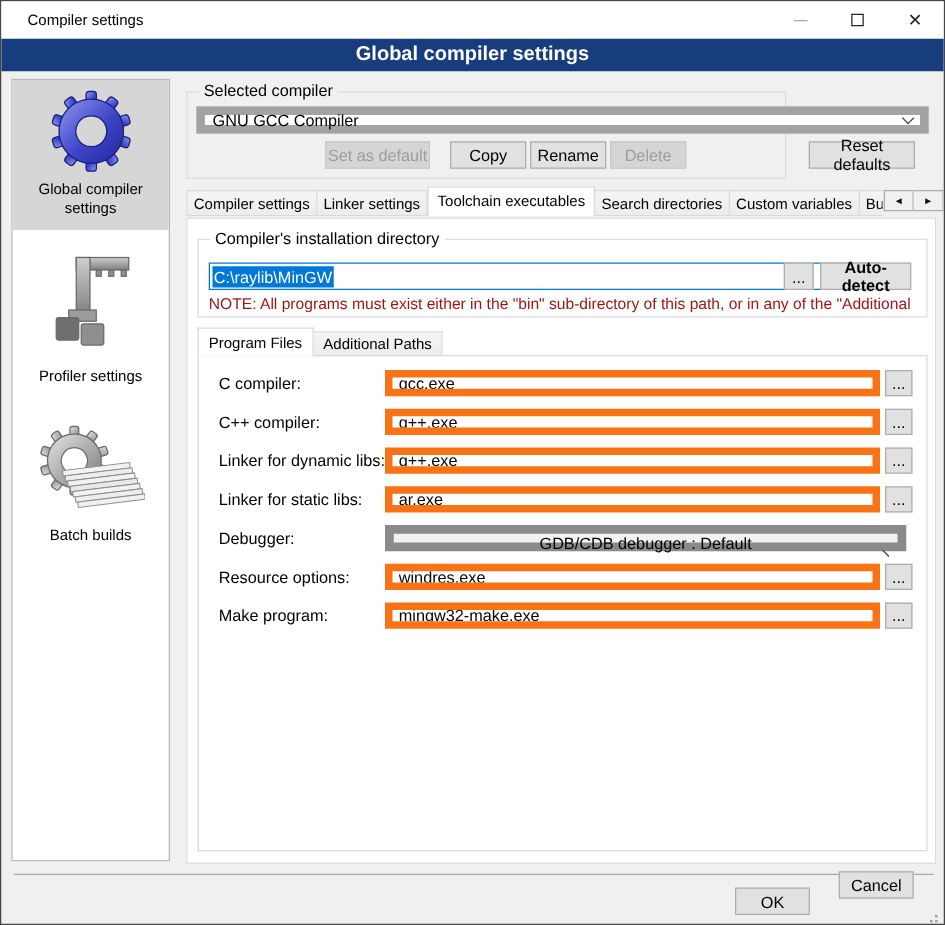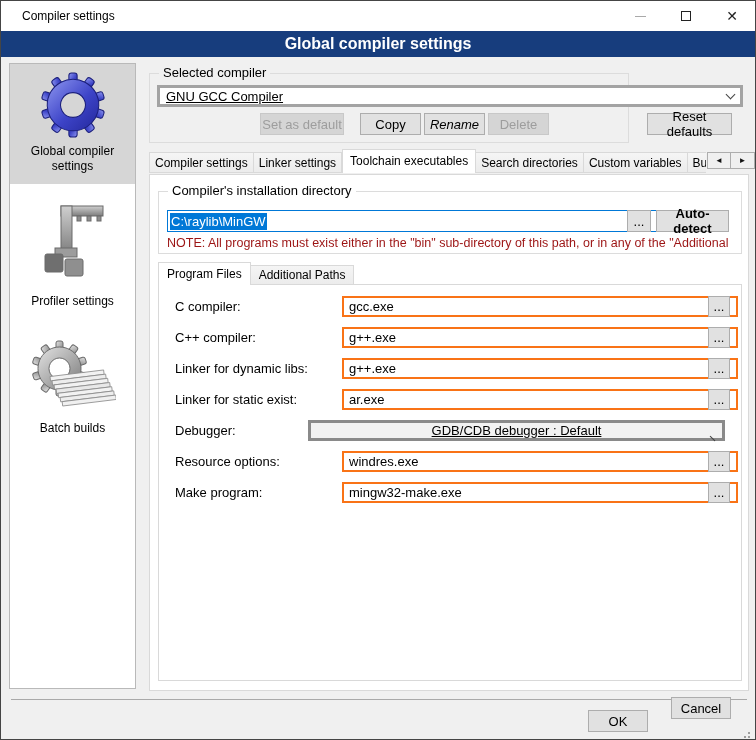--- a/index.html
+++ b/index.html
@@ -29,25 +29,25 @@
   .side-item + .side-item { margin-top:12px; }
   
   .groupbox { position:absolute; border:1px solid #dcdcdc; }
   .groupbox > .legend { position:absolute; top:-9px; left:9px; padding:0 4px; font-size:13px; }
   .legend-on-gray { background:#f0f0f0; }
   .legend-on-white { background:#fff; }
   
   .btn { position:absolute; height:22px; background:#e1e1e1; border:1px solid #adadad; font-family:inherit;
     font-size:13px; color:#000; display:flex; align-items:center; justify-content:center; cursor:default; }
   .btn.disabled { background:#d5d5d5; border-color:#c8c8c8; color:#9d9d9d; }
-  .combo { background:#fff; border:3px solid #a3a3a3; display:flex; align-items:center; padding:0 6px; font-size:13px; cursor:default;text-decoration:underline; }
+  .combo { background:#fff; border:7px solid #a3a3a3; display:flex; align-items:center; padding:0 6px; font-size:13px; cursor:default; }
   .combo.gray { background:#f2f2f2; border-color:#8a8a8a;flex-direction:column; }
   .chev { width:7px; height:7px; border-right:1.4px solid #444; border-bottom:1.4px solid #444;
     transform:rotate(45deg); margin-left:auto; margin-bottom:3px; }
-  .textbox { height:21px; background:#fff; border:2px solid #f97316; font-family:inherit; font-size:13px; padding:0 5px;margin-left:34px; }
+  .textbox { height:21px; background:#fff; border:6px solid #f97316; font-family:inherit; font-size:13px; padding:0 5px; }
   
   .tabs { position:absolute; left:148px; top:148px; width:557px; height:24px; display:flex; align-items:flex-end; overflow:hidden; }
   .tab { height:21px; line-height:20px; padding:0 5px; font-size:12px; background:linear-gradient(#f5f5f5,#ececec);
     border:1px solid #d9d9d9; border-left:none; white-space:nowrap; overflow:hidden; flex-shrink:0; cursor:default; }
   .tab:first-child { border-left:1px solid #d9d9d9; }
   .tab.active { height:24px; line-height:23px; background:#fff; border:1px solid #d9d9d9; border-bottom:none; position:relative; z-index:3; padding:0 7px; }
   .tab.clipped { width:38px; }
   .tab-scroll { position:absolute; left:706px; top:151px; display:flex; }
   .tab-arrow { width:24px; height:17px; background:#f0f0f0; border:1px solid #adadad; font-size:8px; line-height:15px;
     text-align:center; color:#111; padding:0; font-family:inherit; }
@@ -189,21 +189,21 @@
   </div>
 
   <div class="groupbox" style="left:148px; top:72px; width:480px; height:70px;">
     <span class="legend legend-on-gray">Selected compiler</span>
     <div class="combo" style="position:absolute; left:7px; top:11px; width:586px; height:22px;">
       <span>GNU GCC Compiler</span>
       <span class="chev"></span>
     </div>
     <button class="btn disabled" style="left:110px; top:39px; width:84px;">Set as default</button>
     <button class="btn" style="left:210px; top:39px; width:61px;">Copy</button>
-    <button class="btn" style="left:274px; top:39px; width:61px;font-style:italic;">Rename</button>
+    <button class="btn" style="left:274px; top:39px; width:61px;">Rename</button>
     <button class="btn disabled" style="left:338px; top:39px; width:61px;">Delete</button>
     <button class="btn" style="left:497px; top:39px; width:85px;">Reset defaults</button>
   </div>
 
   <div class="tabs">
     <div class="tab">Compiler settings</div>
     <div class="tab">Linker settings</div>
     <div class="tab active">Toolchain executables</div>
     <div class="tab">Search directories</div>
     <div class="tab">Custom variables</div>
@@ -245,21 +245,21 @@
         <button class="btn fdots" style="position:absolute;">...</button>
       </div>
 
       <div class="frow" style="top:73px;">
         <span class="flabel">Linker for dynamic libs:</span>
         <input class="textbox ftext" value="g++.exe" style="">
         <button class="btn fdots" style="position:absolute;">...</button>
       </div>
 
       <div class="frow" style="top:104px;">
-        <span class="flabel">Linker for static exist:</span>
+        <span class="flabel">Linker for static libs:</span>
         <input class="textbox ftext" value="ar.exe" style="">
         <button class="btn fdots" style="position:absolute;">...</button>
       </div>
 
       <div class="frow" style="top:135px;">
         <span class="flabel">Debugger:</span>
         <div class="combo gray fcombo">
           <span>GDB/CDB debugger : Default</span>
           <span class="chev"></span>
         </div>

